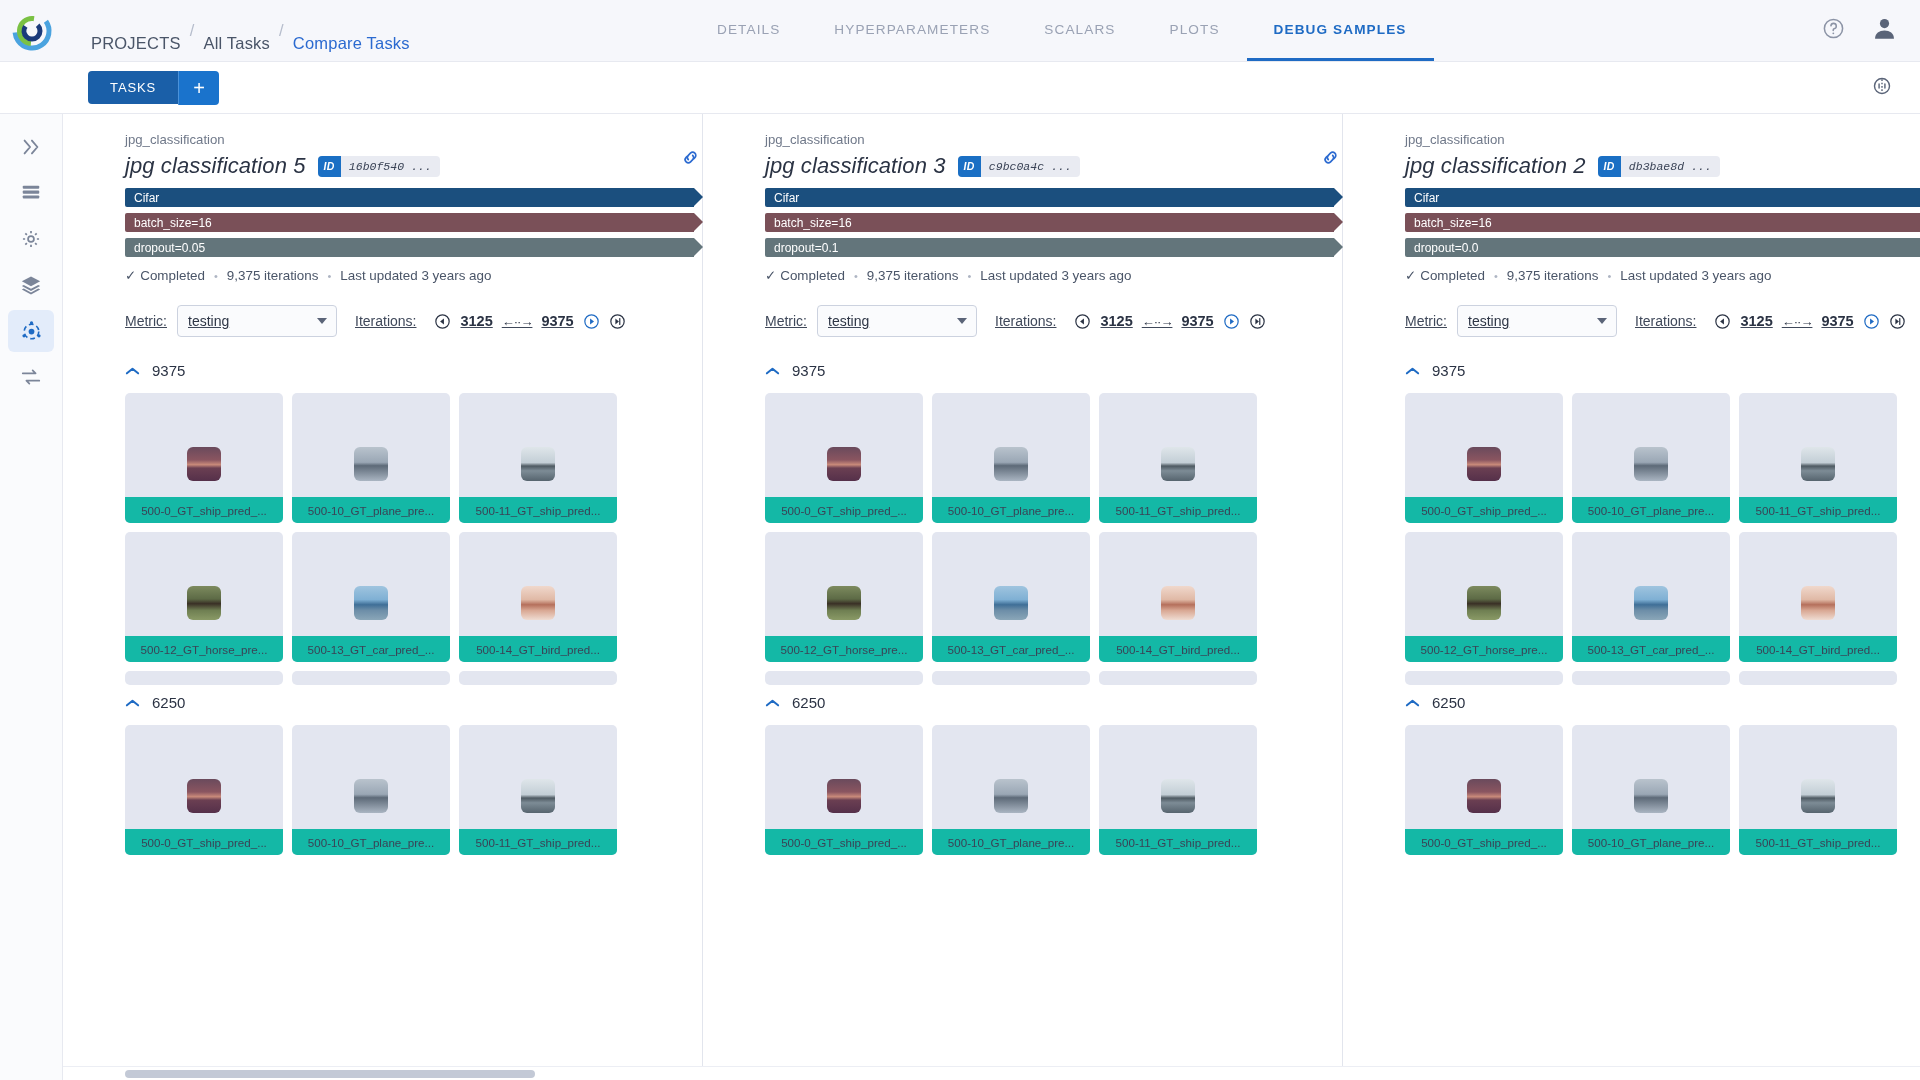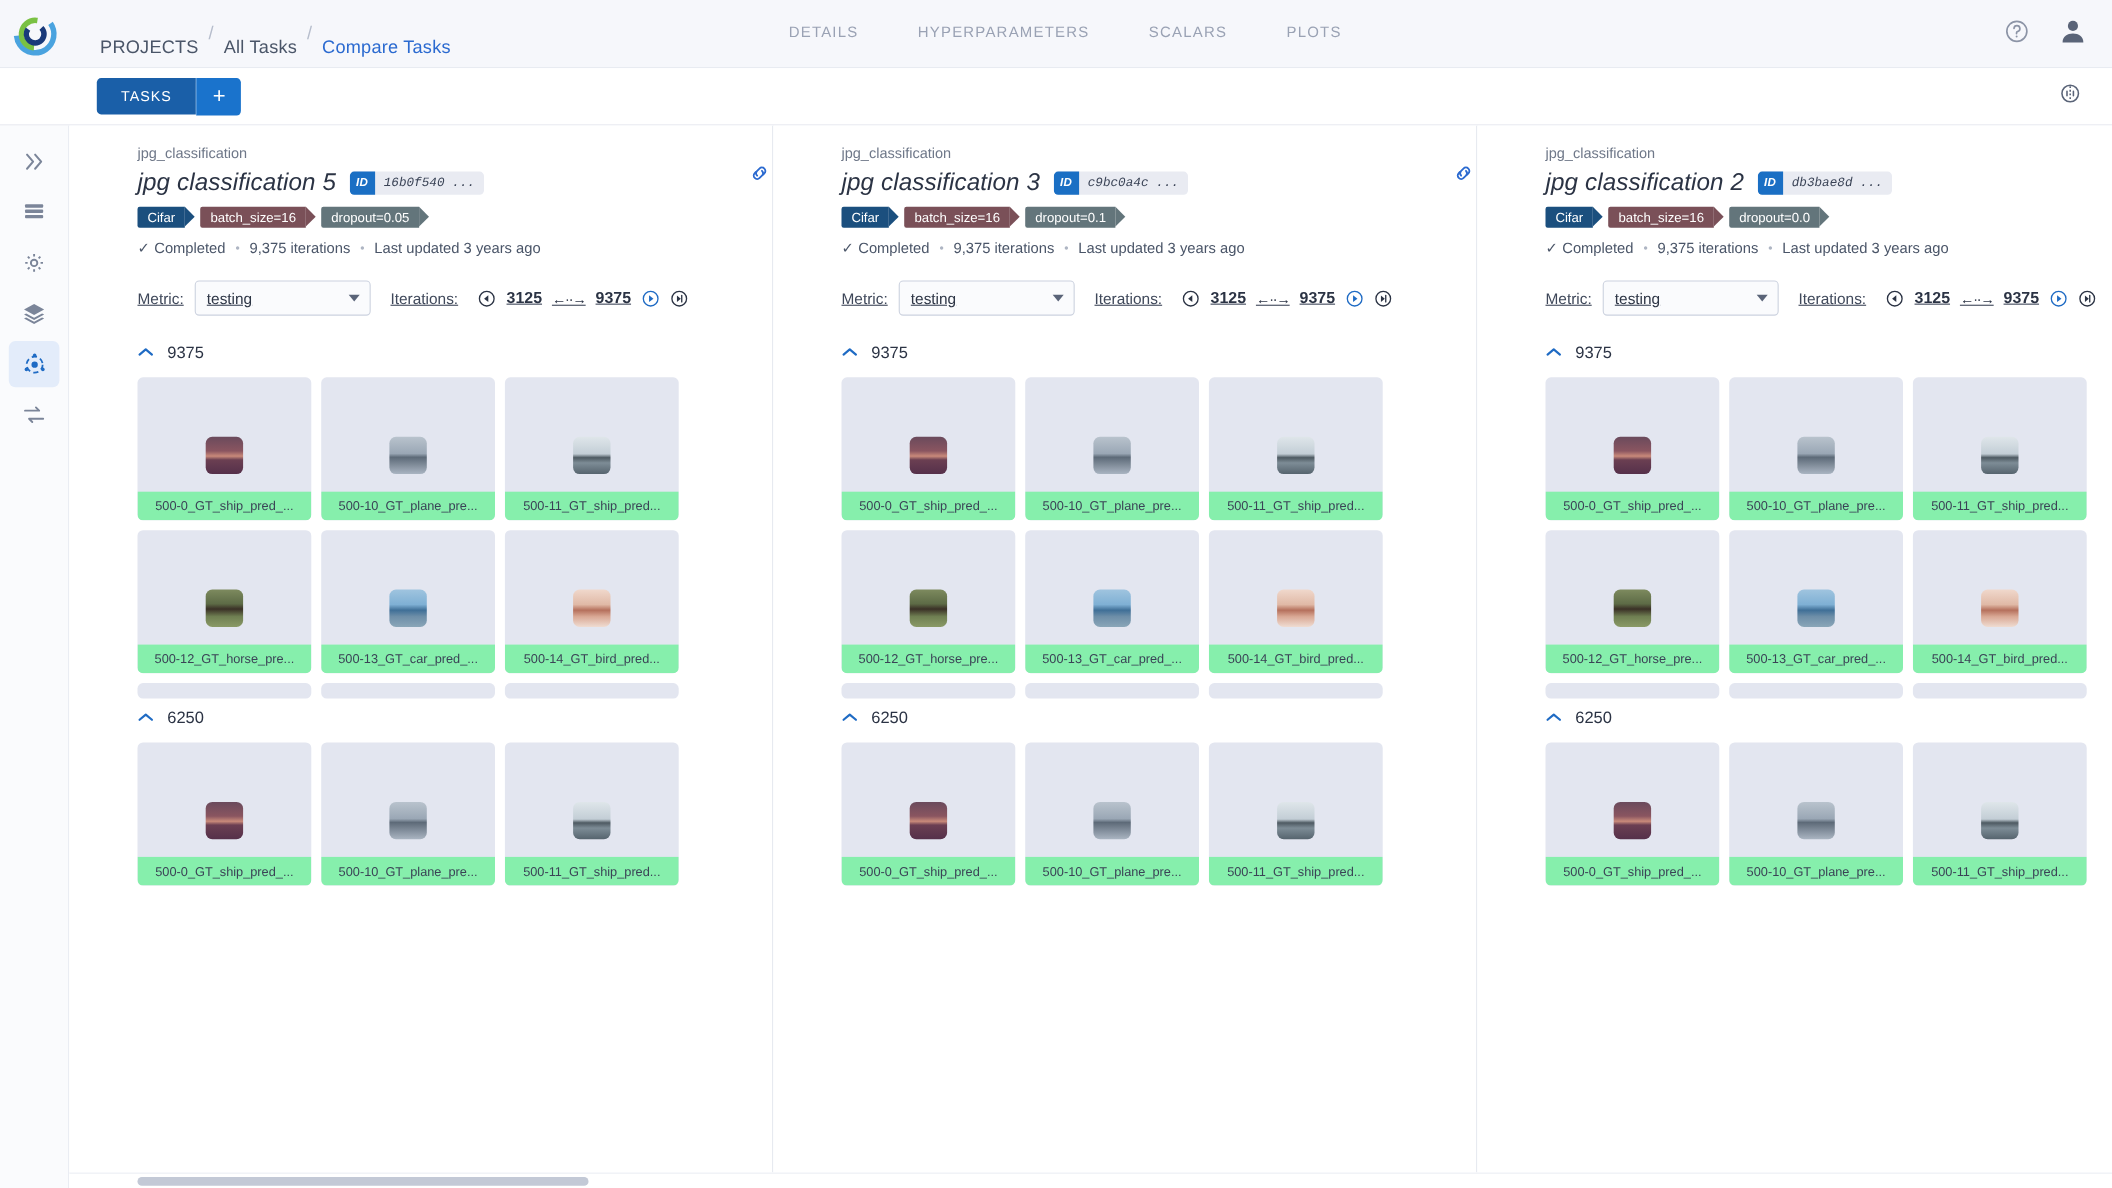--- a/index.html
+++ b/index.html
@@ -138,21 +138,21 @@
     font-size: 10.5px; font-weight: 700;
     padding: 0 6px; height: 33px;
     display: flex; align-items: center;
     letter-spacing: .4px;
   }
   .idchip .val {
     font-family: "Liberation Mono", monospace;
     font-size: 11.5px; color: #3a4356;
     padding: 0 8px;
   }
-  .tagrow { display: flex; gap: 6px; margin-bottom: 11px; }
+  .tagrow { display: flex; gap: 6px; margin-bottom: 11px; flex-direction: column; }
   .tag {
     position: relative;
     color: #fff; font-size: 12px;
     height: 19px; display: flex; align-items: center;
     padding: 0 9px 0 9px;
     margin-right: 8px;
     border-radius: 2px 0 0 2px;
   }
   .tag::after {
     content: ""; position: absolute;
@@ -242,21 +242,21 @@
     width: 34px; height: 34px;
     border-radius: 6px;
     margin-top: 12px;
   }
   .tile-cap {
     position: absolute;
     left: 0; right: 0; bottom: 0;
     height: 26px;
     display: flex; align-items: center; justify-content: center;
     font-size: 11.6px; color: #3a4356;
-    background: #86efac;
+    background: #14b8a6;
     white-space: nowrap; overflow: hidden;
   }
   .tile.clipped { height: 14px; }
 
   
   .hscroll {
     height: 14px; min-height: 14px;
     background: #fff;
     border-top: 1px solid #eceef4;
     position: relative;
@@ -287,20 +287,21 @@
     <span class="bc-item">All Tasks</span>
     <span class="bc-sep">/</span>
     <span class="bc-item active">Compare Tasks</span>
   </div>
 
   <div class="navtabs">
     <div class="navtab">DETAILS</div>
     <div class="navtab">HYPERPARAMETERS</div>
     <div class="navtab">SCALARS</div>
     <div class="navtab">PLOTS</div>
+    <div class="navtab active">DEBUG SAMPLES</div>
   </div>
 
   <div class="topbar-right">
     <span class="help-icon">
       <svg width="23" height="23" viewBox="0 0 24 24" fill="none" stroke="currentColor" stroke-width="1.6">
         <circle cx="12" cy="12" r="9.5"></circle>
         <path d="M9.3 9.2a2.8 2.8 0 1 1 3.3 3c-.6.2-.9.7-.9 1.4v.5" stroke-linecap="round"></path>
         <circle cx="11.8" cy="17" r=".95" fill="currentColor" stroke="none"></circle>
       </svg>
     </span>

